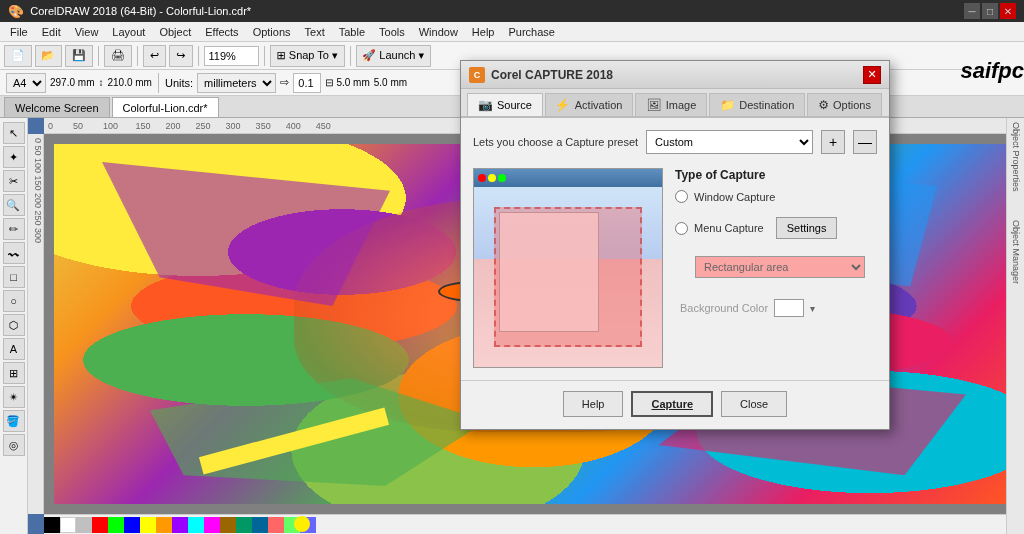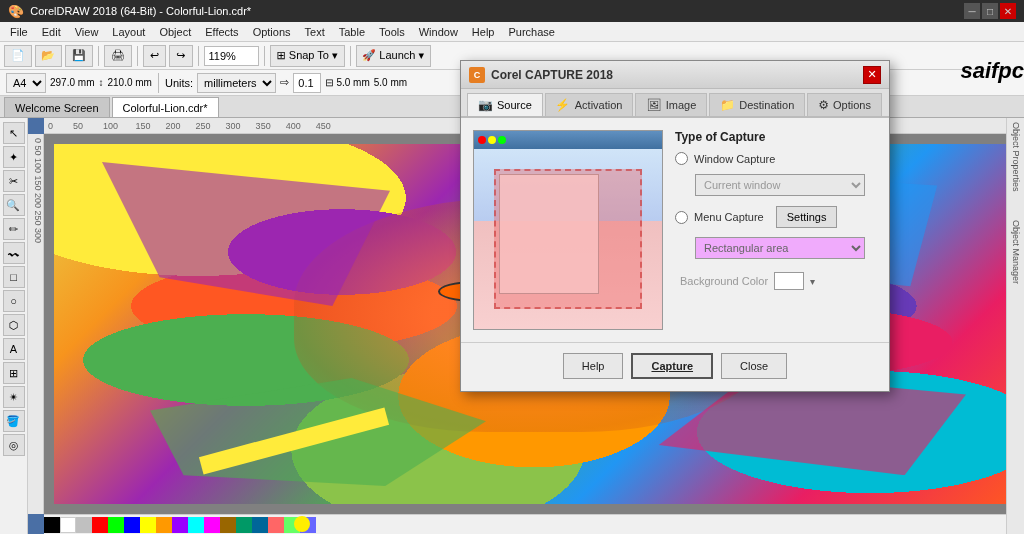--- a/index.html
+++ b/index.html
@@ -299,21 +299,21 @@
       flex: 1;
     }
     .options-title {
       font-size: 12px;
       font-weight: bold;
       color: #222;
       margin-bottom: 8px;
     }
 
     
-    .radio-group { display: flex; flex-direction: column; gap: 6px; }
+    .radio-group { display: flex; flex-direction: column; gap: 14px; }
     .radio-row {
       display: flex;
       align-items: center;
       gap: 6px;
     }
     .radio-input {
       width: 13px; height: 13px;
       accent-color: #0066cc;
       cursor: pointer;
     }
@@ -326,21 +326,21 @@
     
     .sub-dropdown {
       margin-left: 20px;
       margin-top: 3px;
       margin-bottom: 4px;
     }
     .sub-select {
       width: 170px;
       height: 22px;
       border: 1px solid #999;
-      background: #f0abfc;
+      background: #fca5a5;
       font-size: 11px;
       padding: 0 4px;
       color: #666;
     }
     .sub-select.disabled {
       background: #e8e8e8;
       color: #999;
     }
 
     .settings-btn {
@@ -660,20 +660,28 @@
       <span>Destination</span>
     </div>
     <div class="dialog-tab">
       <span class="tab-icon">⚙</span>
       <span>Options</span>
     </div>
   </div>
 
   <div class="dialog-body">
 
+    <div class="preset-row">
+      <span class="preset-label">Lets you choose a Capture preset</span>
+      <select class="preset-select">
+        <option>Custom</option>
+      </select>
+      <button class="preset-btn">+</button>
+      <button class="preset-btn">—</button>
+    </div>
 
     <div class="content-row">
 
       <div class="preview-container">
         <div class="preview-inner">
           <div class="preview-toolbar">
             <div class="preview-dot" style="background:#f00;"></div>
             <div class="preview-dot" style="background:#ff0;"></div>
             <div class="preview-dot" style="background:#0f0;"></div>
           </div>
@@ -687,25 +695,20 @@
 
       <div class="options-panel">
         <div class="options-title">Type of Capture</div>
 
         <div class="radio-group">
 
           <div class="radio-row">
             <input type="radio" name="capture" class="radio-input" style="">
             <label class="radio-label">Window Capture</label>
           </div>
-          <div class="sub-dropdown">
-            <select class="sub-select disabled">
-              <option>Current window</option>
-            </select>
-          </div>
 
           <div class="radio-row">
             <input type="radio" name="capture" class="radio-input" style="">
             <label class="radio-label">Menu Capture</label>
             <button class="settings-btn">Settings</button>
           </div>
 
           <div class="sub-dropdown">
             <select class="sub-select">
               <option>Rectangular area</option>

